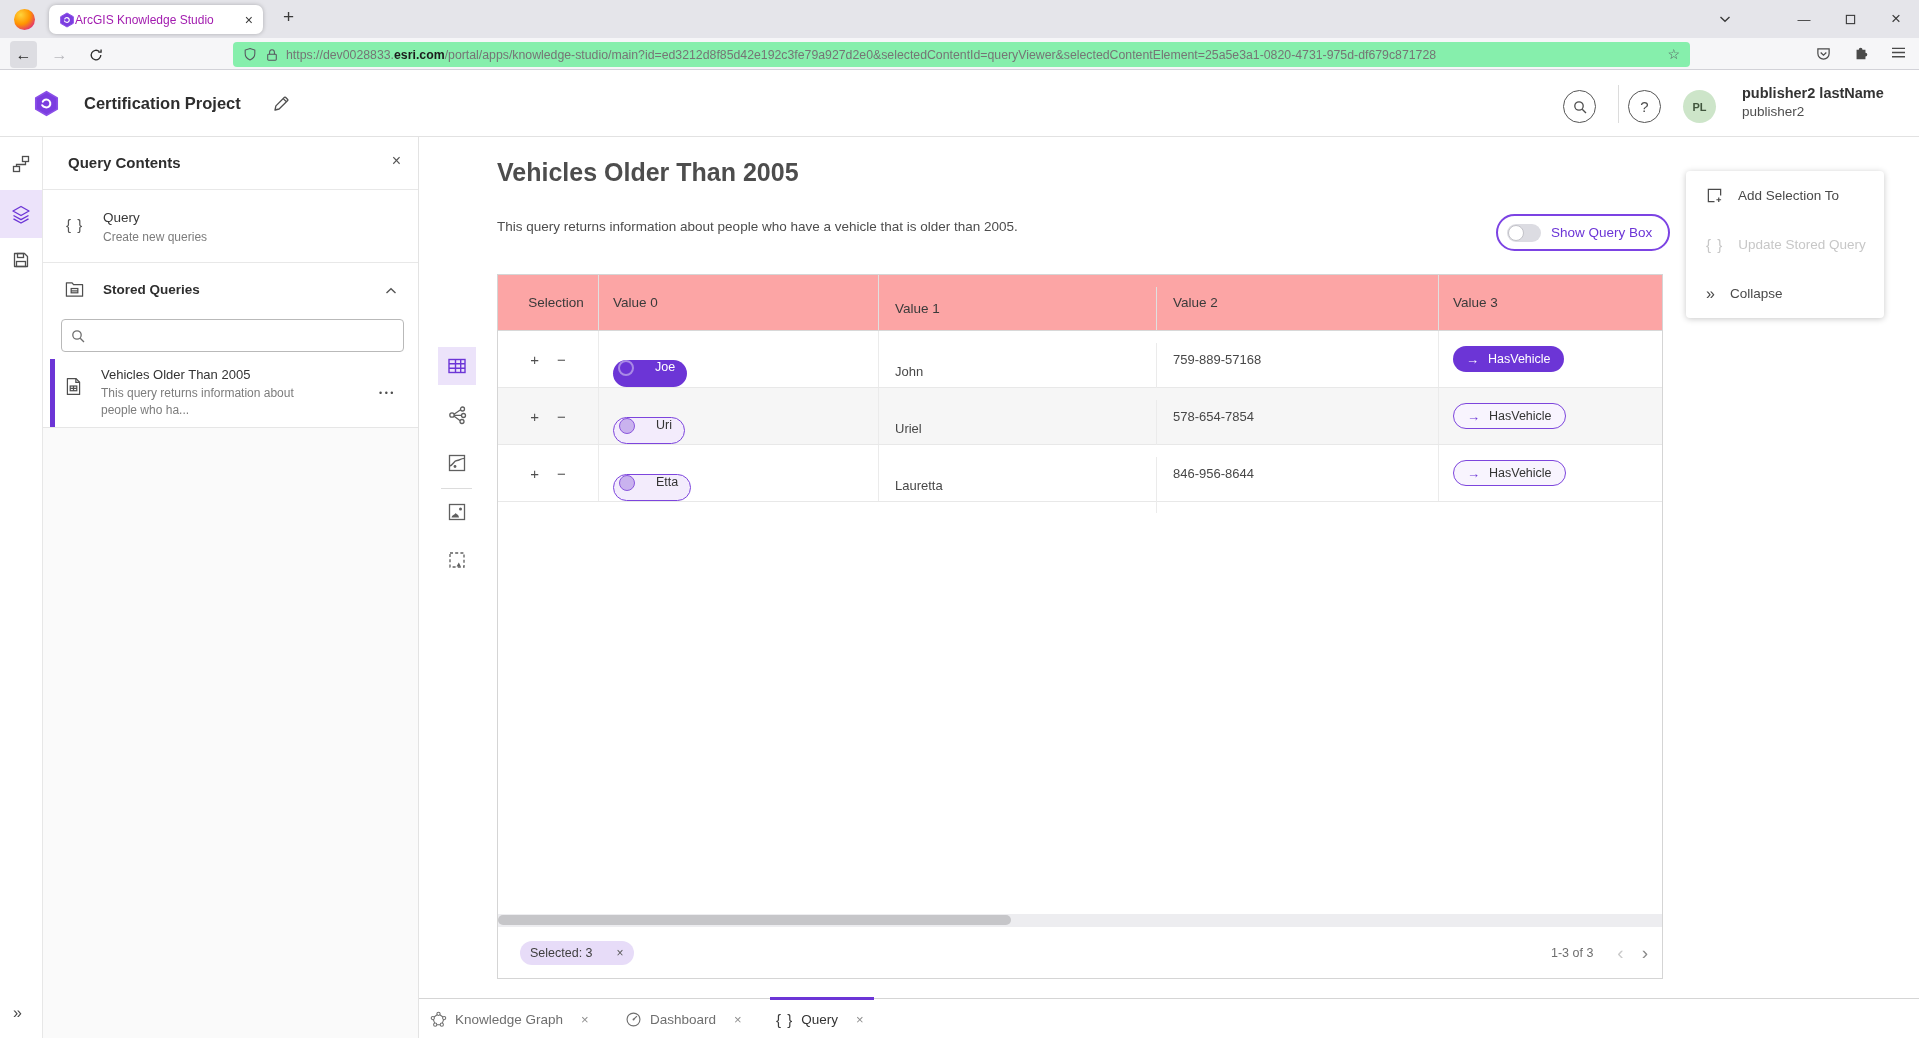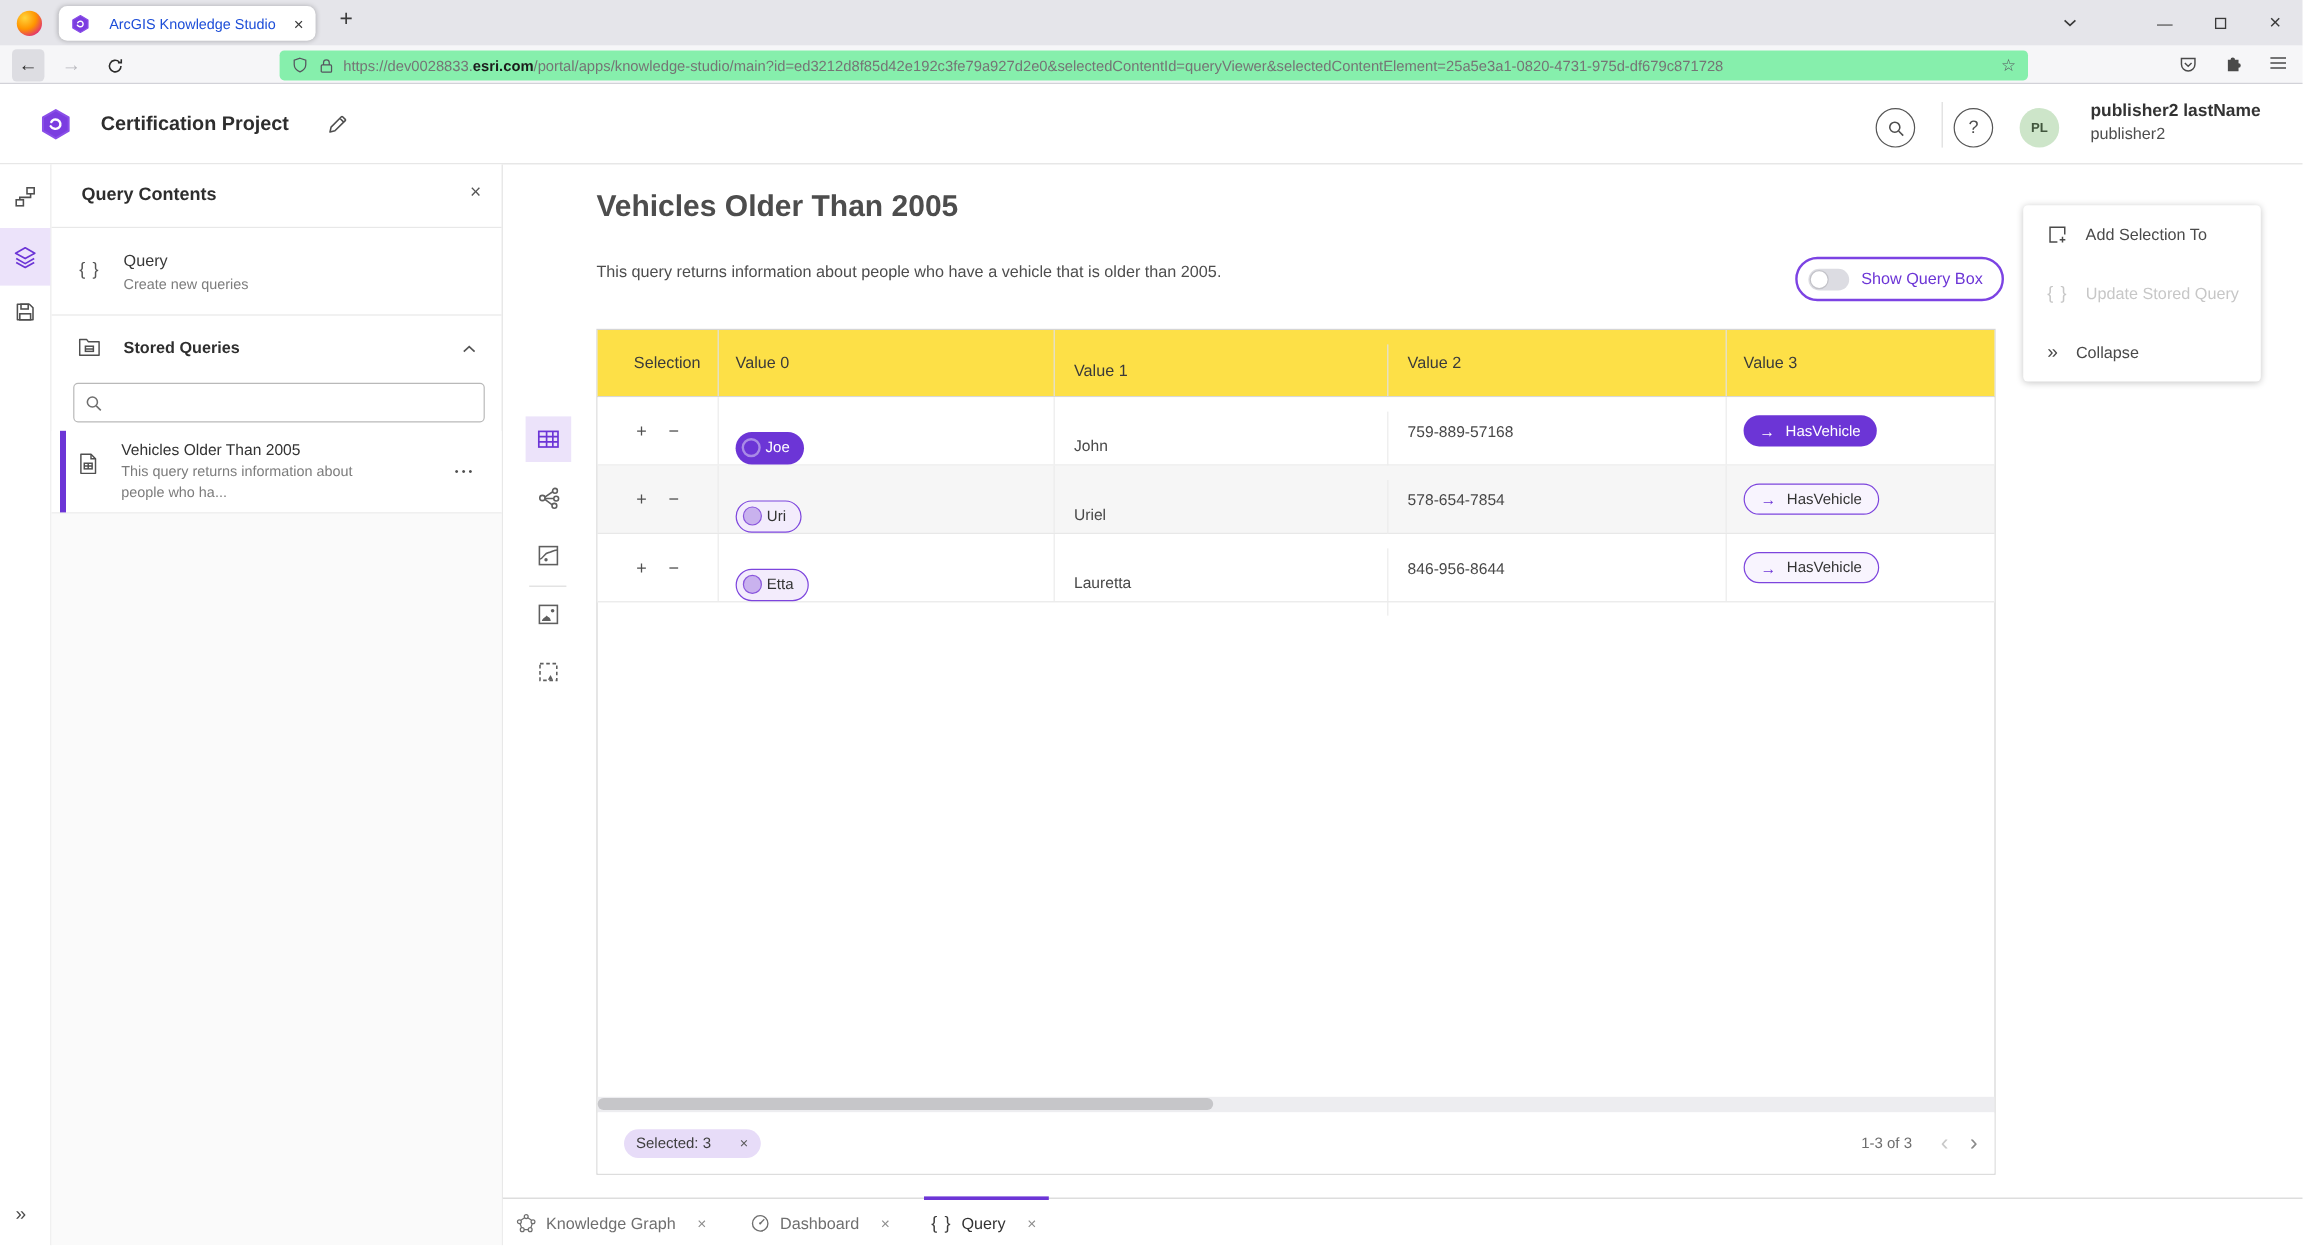--- a/index.html
+++ b/index.html
@@ -7,21 +7,21 @@
   .screen { position:relative; width:1919px; height:1038px; overflow:hidden; background:#fff; }
   .abs { position:absolute; }
   svg { display:block; }
 
   
   .tabstrip { position:absolute; left:0; top:0; width:1919px; height:38px; background:#e5e5ea; }
   .fx-logo { position:absolute; left:14px; top:9px; width:21px; height:21px; border-radius:50%;
              background:radial-gradient(circle at 32% 28%, #ffd43b, #ff9500 45%, #e3366d 78%, #b5007f); }
   .btab { position:absolute; left:49px; top:5px; width:214px; height:29px; background:#fff; border-radius:7px;
           box-shadow:0 0 4px rgba(0,0,0,.25); display:flex; align-items:center; padding:0 10px; }
-  .btab-title { font-size:12px; color:#1d4ed8; white-space:nowrap; overflow:hidden; flex:1; margin-left:16px; }
+  .btab-title { font-size:12px; color:#a21caf; white-space:nowrap; overflow:hidden; flex:1; margin-left:0; }
   .btab-close { font-size:14px; color:#3a3a3a; margin-left:6px; cursor:default; }
   .newtab { position:absolute; left:283px; top:6px; font-size:19px; color:#3a3a3a; }
   .winbtns { position:absolute; top:0; right:0; height:38px; display:flex; align-items:center; }
   .winbtn { width:46px; height:38px; display:flex; align-items:center; justify-content:center; color:#3a3a3a; }
   .navbar { position:absolute; left:0; top:38px; width:1919px; height:32px; background:#f6f6f8; border-bottom:1px solid #d2d2d8; }
   .navbtn { position:absolute; top:3px; width:27px; height:27px; display:flex; align-items:center; justify-content:center;
             color:#2b2b2b; font-size:16px; border-radius:4px; }
   .urlfield { position:absolute; left:233px; top:4px; width:1457px; height:25px; background:#86efac; border-radius:4px;
               display:flex; align-items:center; padding:0 10px; overflow:hidden; }
   .urltxt { font-size:12.3px; white-space:nowrap; overflow:hidden; color:#757575; margin-left:8px; flex:1; }
@@ -78,33 +78,33 @@
   .ctx-item { height:49px; display:flex; align-items:center; gap:15px; padding-left:20px; font-size:13.5px; color:#4a4a4a; }
   .ctx-item.disabled { color:#c7c7c7; }
   .ctx-item.disabled .braces { color:#c7c7c7; }
 
   .vtool { position:absolute; left:438px; width:38px; height:38px; display:flex; align-items:center; justify-content:center; color:#5f5f5f; }
   .vtool.sel { background:#ece3fa; color:#6c35d6; }
   .vtool-div { position:absolute; left:441px; top:488px; width:31px; height:1px; background:#dcdcdc; }
 
   
   .tbl { position:absolute; left:497px; top:274px; width:1166px; height:705px; border:1px solid #d5d5d5; background:#fff; }
-  .thead { position:absolute; left:0; top:0; width:1164px; height:56px; background:#fde047; border-bottom:1px solid #d8d8d8; display:flex; }
+  .thead { position:absolute; left:0; top:0; width:1164px; height:56px; background:#fca5a5; border-bottom:1px solid #d8d8d8; display:flex; }
   .th { display:flex; align-items:center; padding-left:16px; font-size:13.5px; color:#3a3a3a; border-right:1px solid #e0e0e0; }
   .trow { position:absolute; left:0; width:1164px; height:57px; display:flex; border-bottom:1px solid #e8e8e8; background:#fff; }
   .trow.alt { background:#f6f6f6; }
   .cell { display:flex; align-items:center; border-right:1px solid #ebebeb; height:100%; }
   .c0 { width:101px; justify-content:center; gap:18px; }
   .c1 { width:280px; padding-left:14px; }
   .c2 { width:278px; padding-left:16px;margin-top:12px; }
   .c3 { width:282px; padding-left:16px; }
   .c4 { flex:1; padding-left:14px; border-right:none; }
   .txt { font-size:13px; color:#484848; }
   .pm { font-size:15px; color:#4f4f4f; }
-  .entity-pill { display:inline-flex; align-items:center; height:27px; border-radius:14px; padding:0 12px 0 5px; gap:4px; font-size:12.5px;margin-top:28px; }
+  .entity-pill { display:inline-flex; height:27px; border-radius:14px; padding:0 12px 0 5px; gap:21px; font-size:12.5px;margin-top:28px; }
   .entity-pill .dot { width:16px; height:16px; border-radius:50%; }
   .entity-pill.filled { background:#6c35d6; color:#fff; }
   .entity-pill.filled .dot { border:2px solid #a98ae6; background:transparent; }
   .entity-pill.outline { background:#f3ecfc; border:1px solid #7d45dd; color:#333; }
   .entity-pill.outline .dot { background:#c9b2ee; border:1.5px solid #8a56dd; }
   .rel-pill { display:inline-flex; align-items:center; height:26px; border-radius:13px; padding:0 13px; gap:9px; font-size:12.5px; }
   .rel-pill.filled { background:#6c35d6; color:#fff; }
   .rel-pill.filled .arr { color:#fff; }
   .rel-pill.outline { background:#f8f4fe; border:1px solid #7d45dd; color:#333; }
   .rel-pill.outline .arr { color:#6c35d6; }

